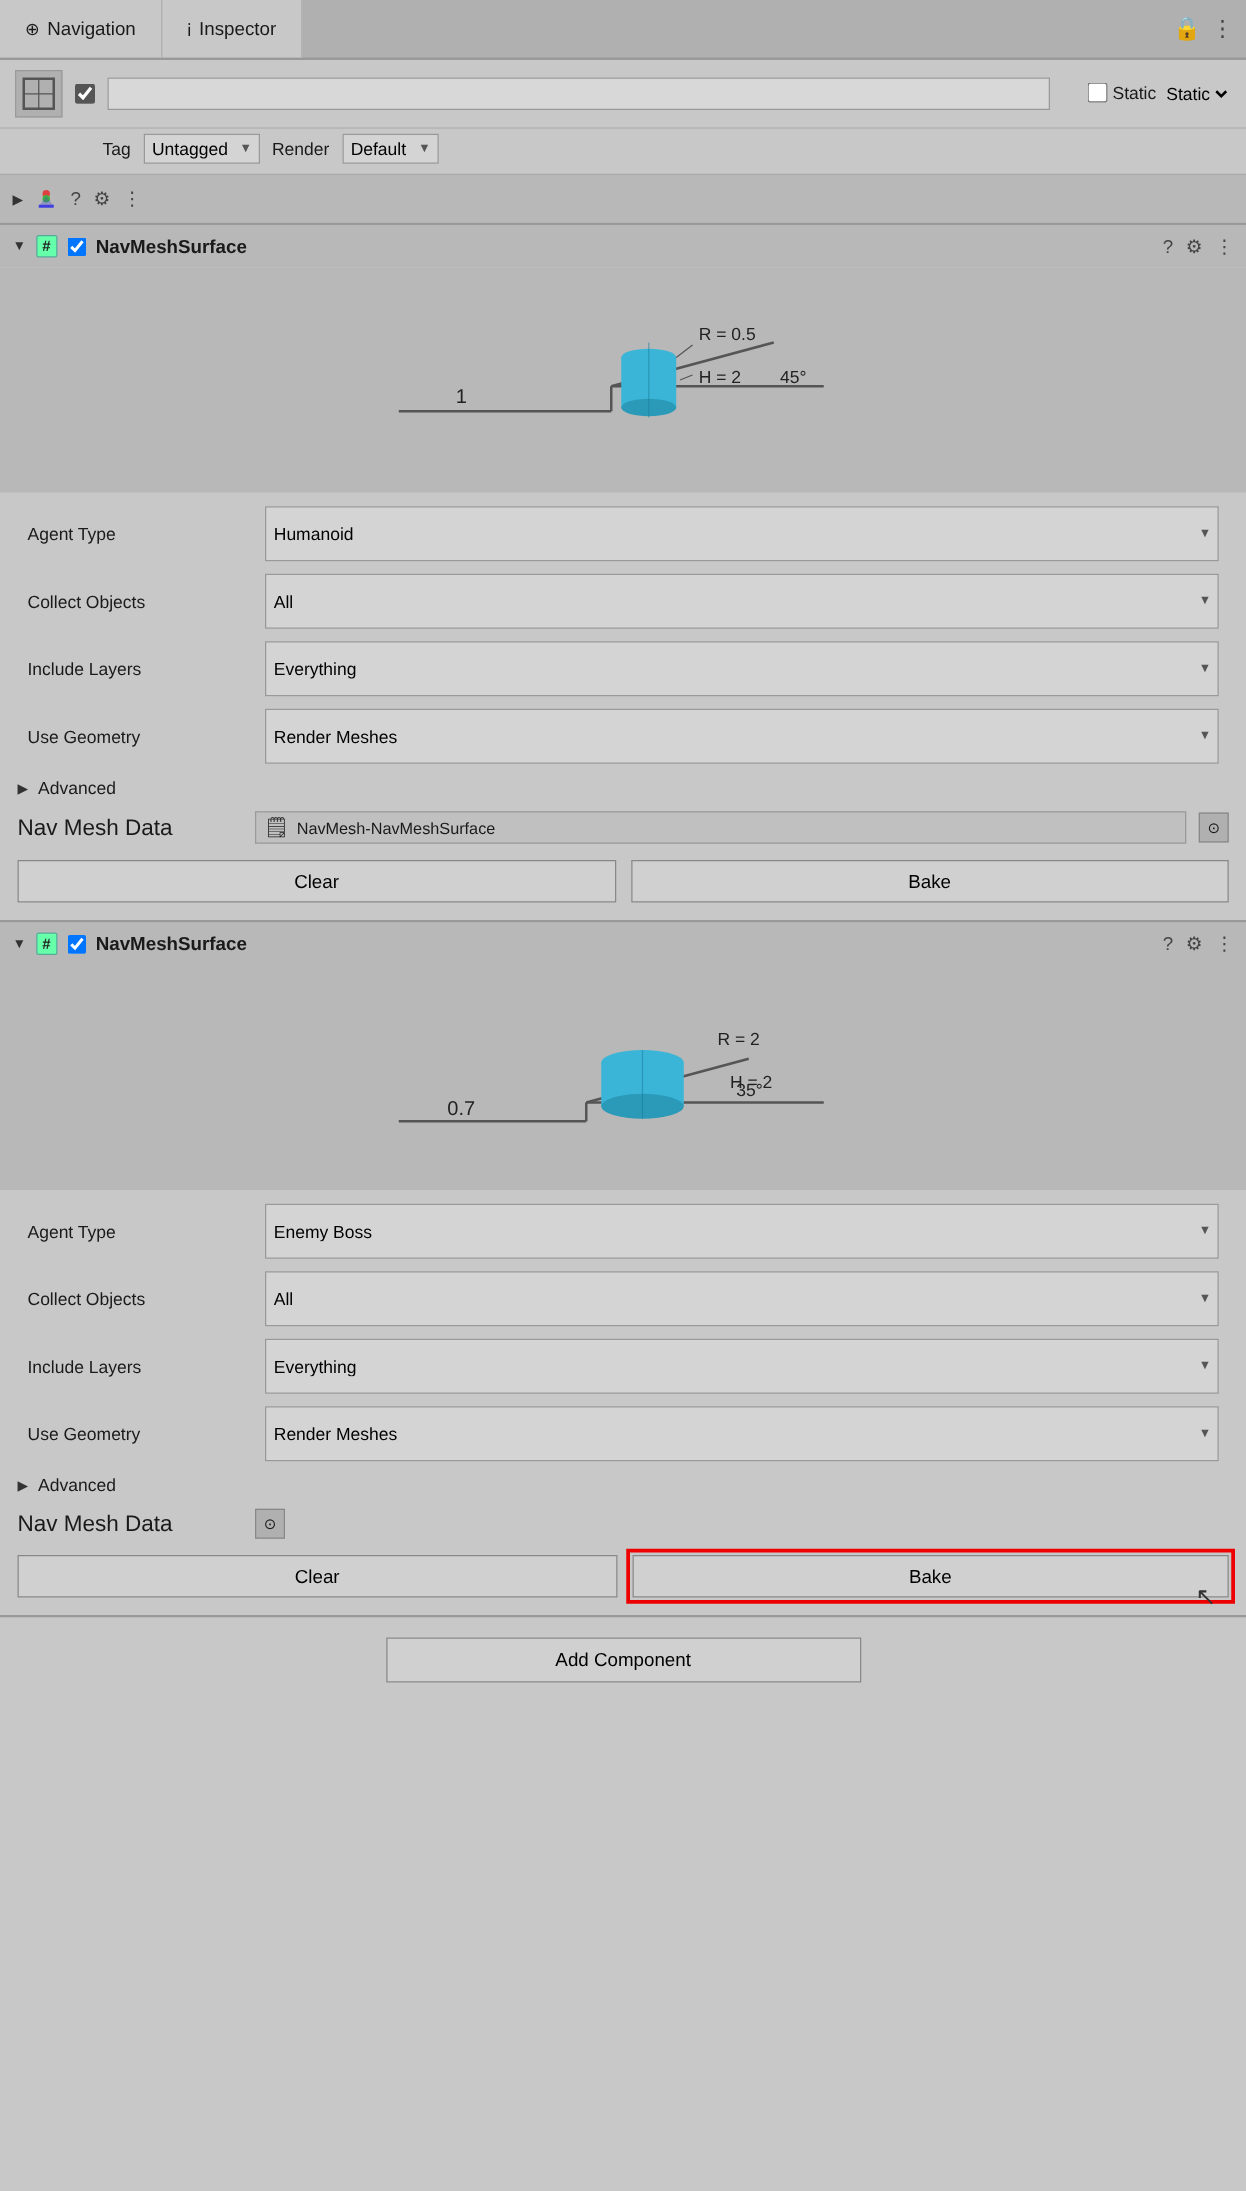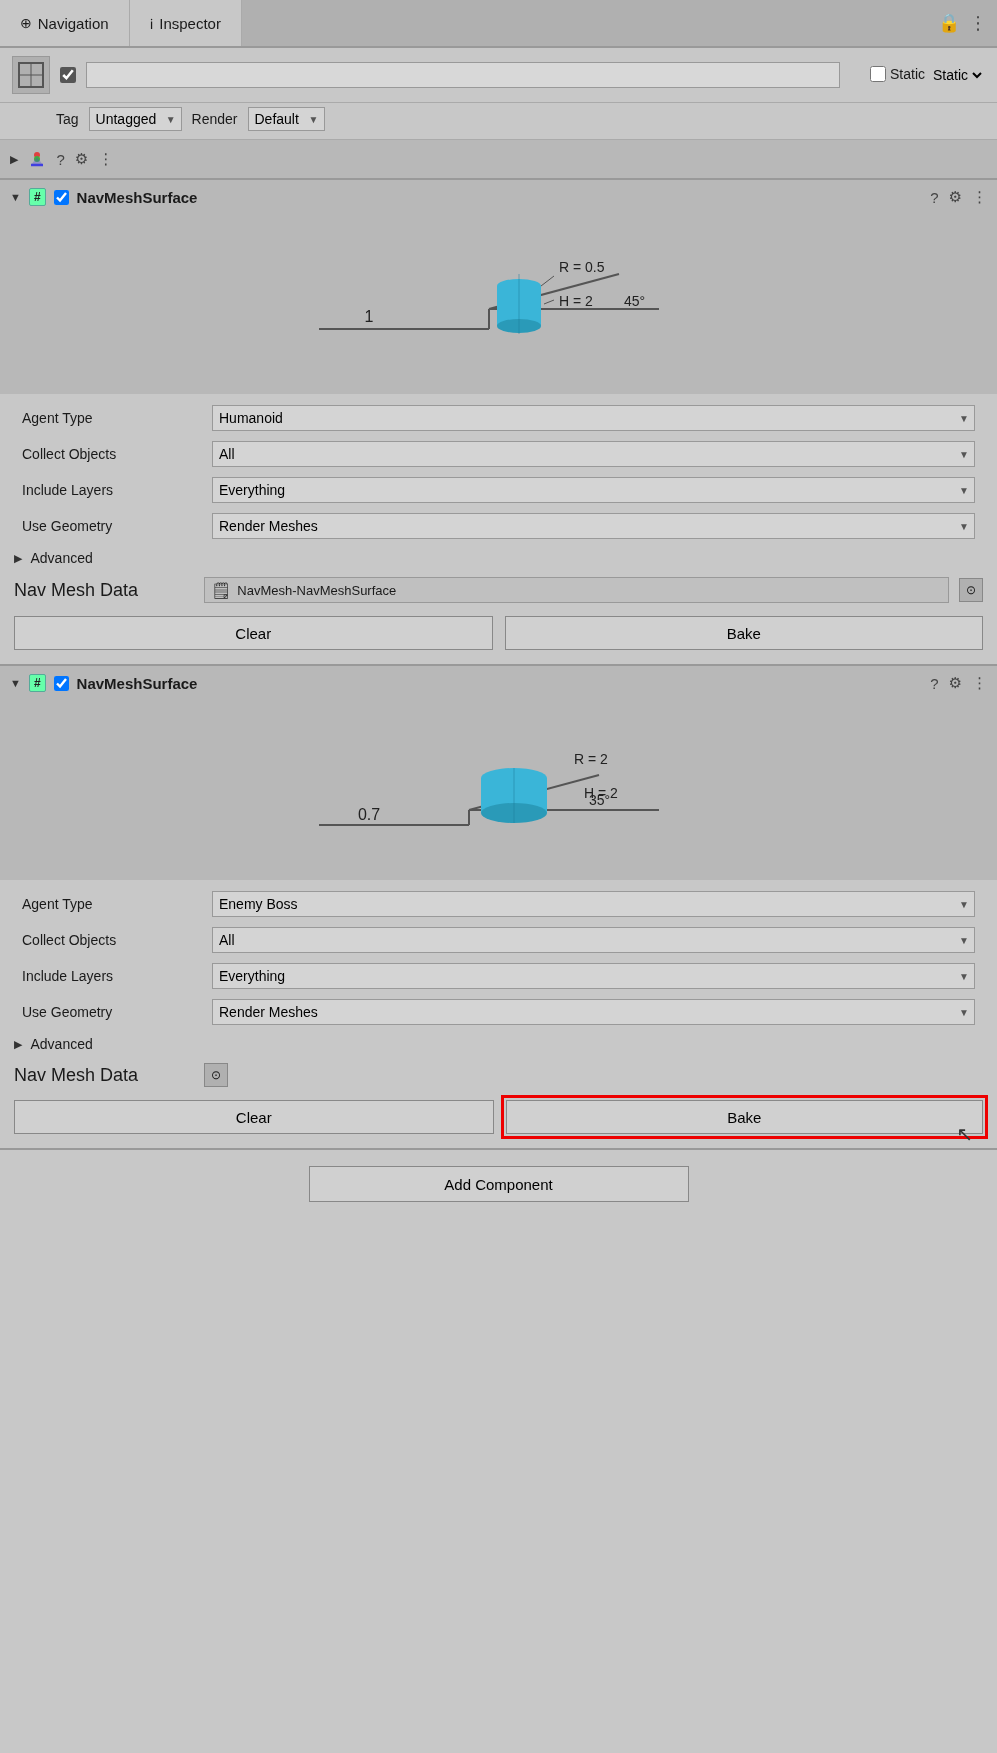--- a/index.html
+++ b/index.html
@@ -106,21 +106,21 @@
       font-size: 14px;
       cursor: pointer;
     }
 
     
     .tag-layer-row {
       background: #c8c8c8;
       display: flex;
       align-items: center;
       gap: 10px;
-      padding: 4px 14px 8px 56px;
+      padding: 4px 14px 8px 82px;
       border-bottom: 1px solid #aaa;
     }
     .tag-layer-row label { font-size: 14px; }
     .select-wrap {
       position: relative;
       display: inline-block;
     }
     .select-wrap::after {
       content: '▼';
       font-size: 10px;
@@ -226,21 +226,21 @@
       flex-shrink: 0;
     }
     .form-row .field-control {
       flex: 1;
     }
     .field-control .select-wrap {
       width: 100%;
     }
     .field-control .select-wrap select {
       width: 100%;
-      height: 26px;
+      height: 44px;
     }
 
     
     .advanced-row {
       display: flex;
       align-items: center;
       padding: 6px 14px;
       gap: 8px;
       cursor: pointer;
       background: #c8c8c8;

